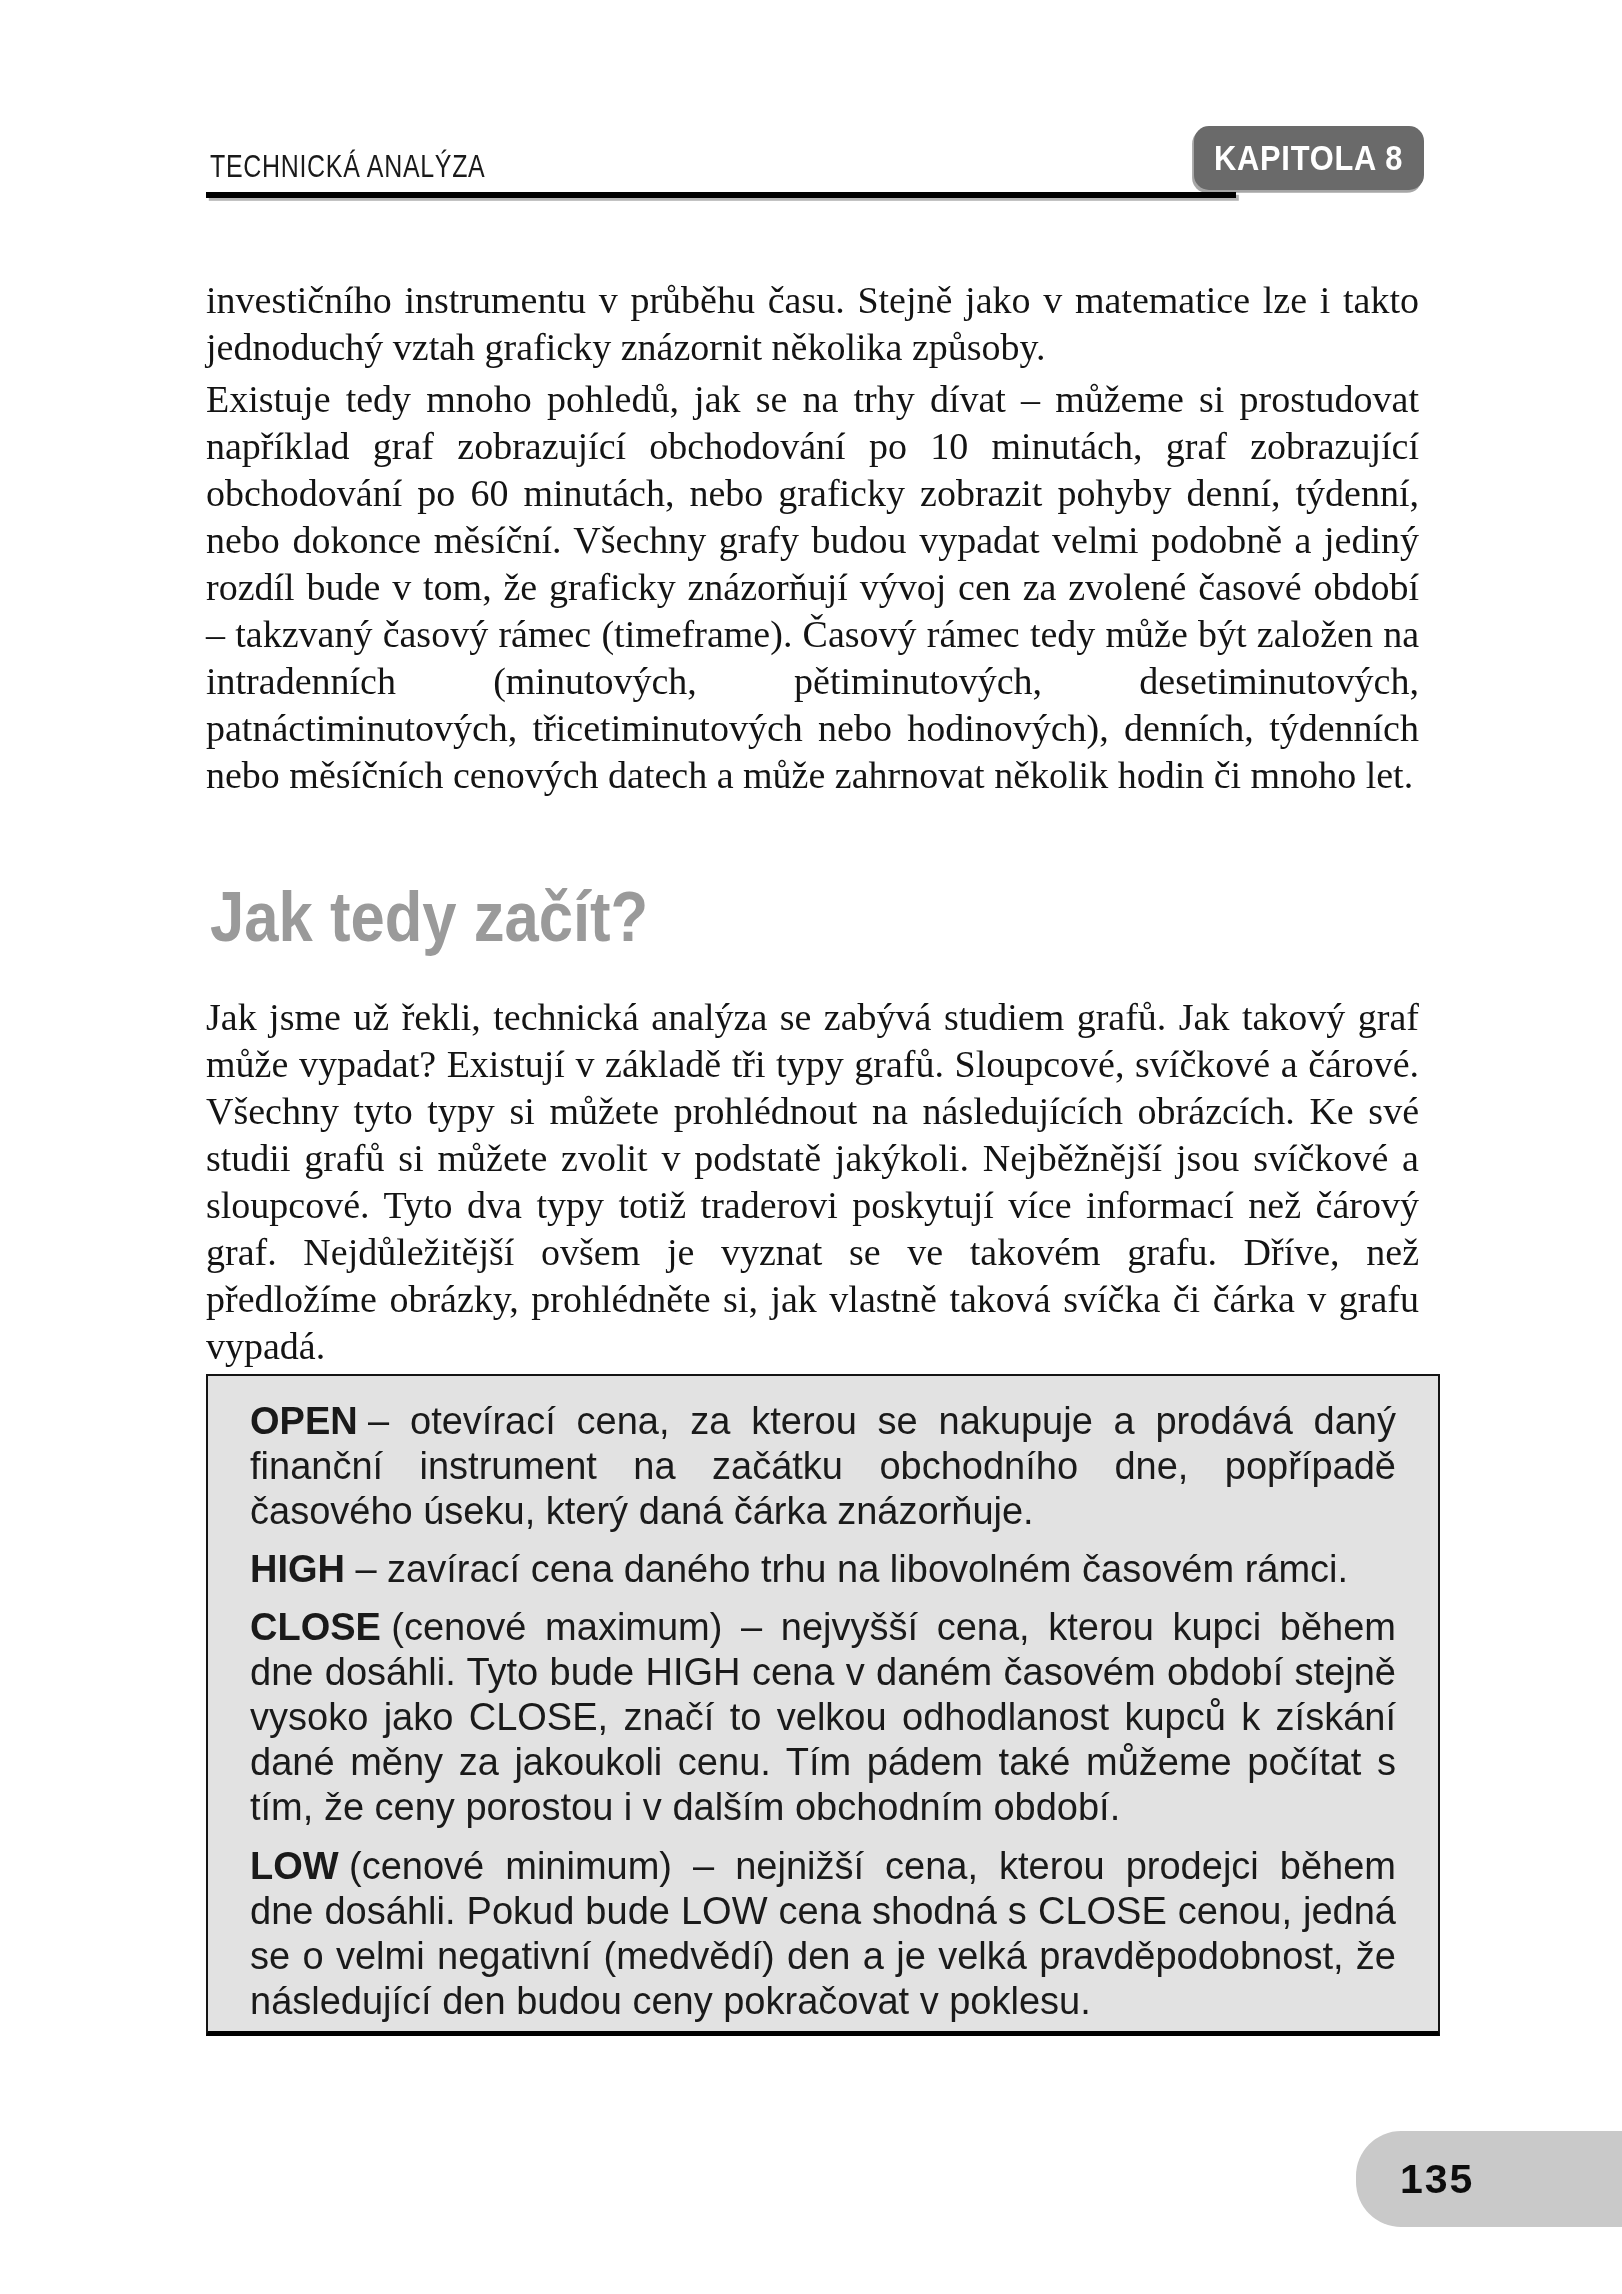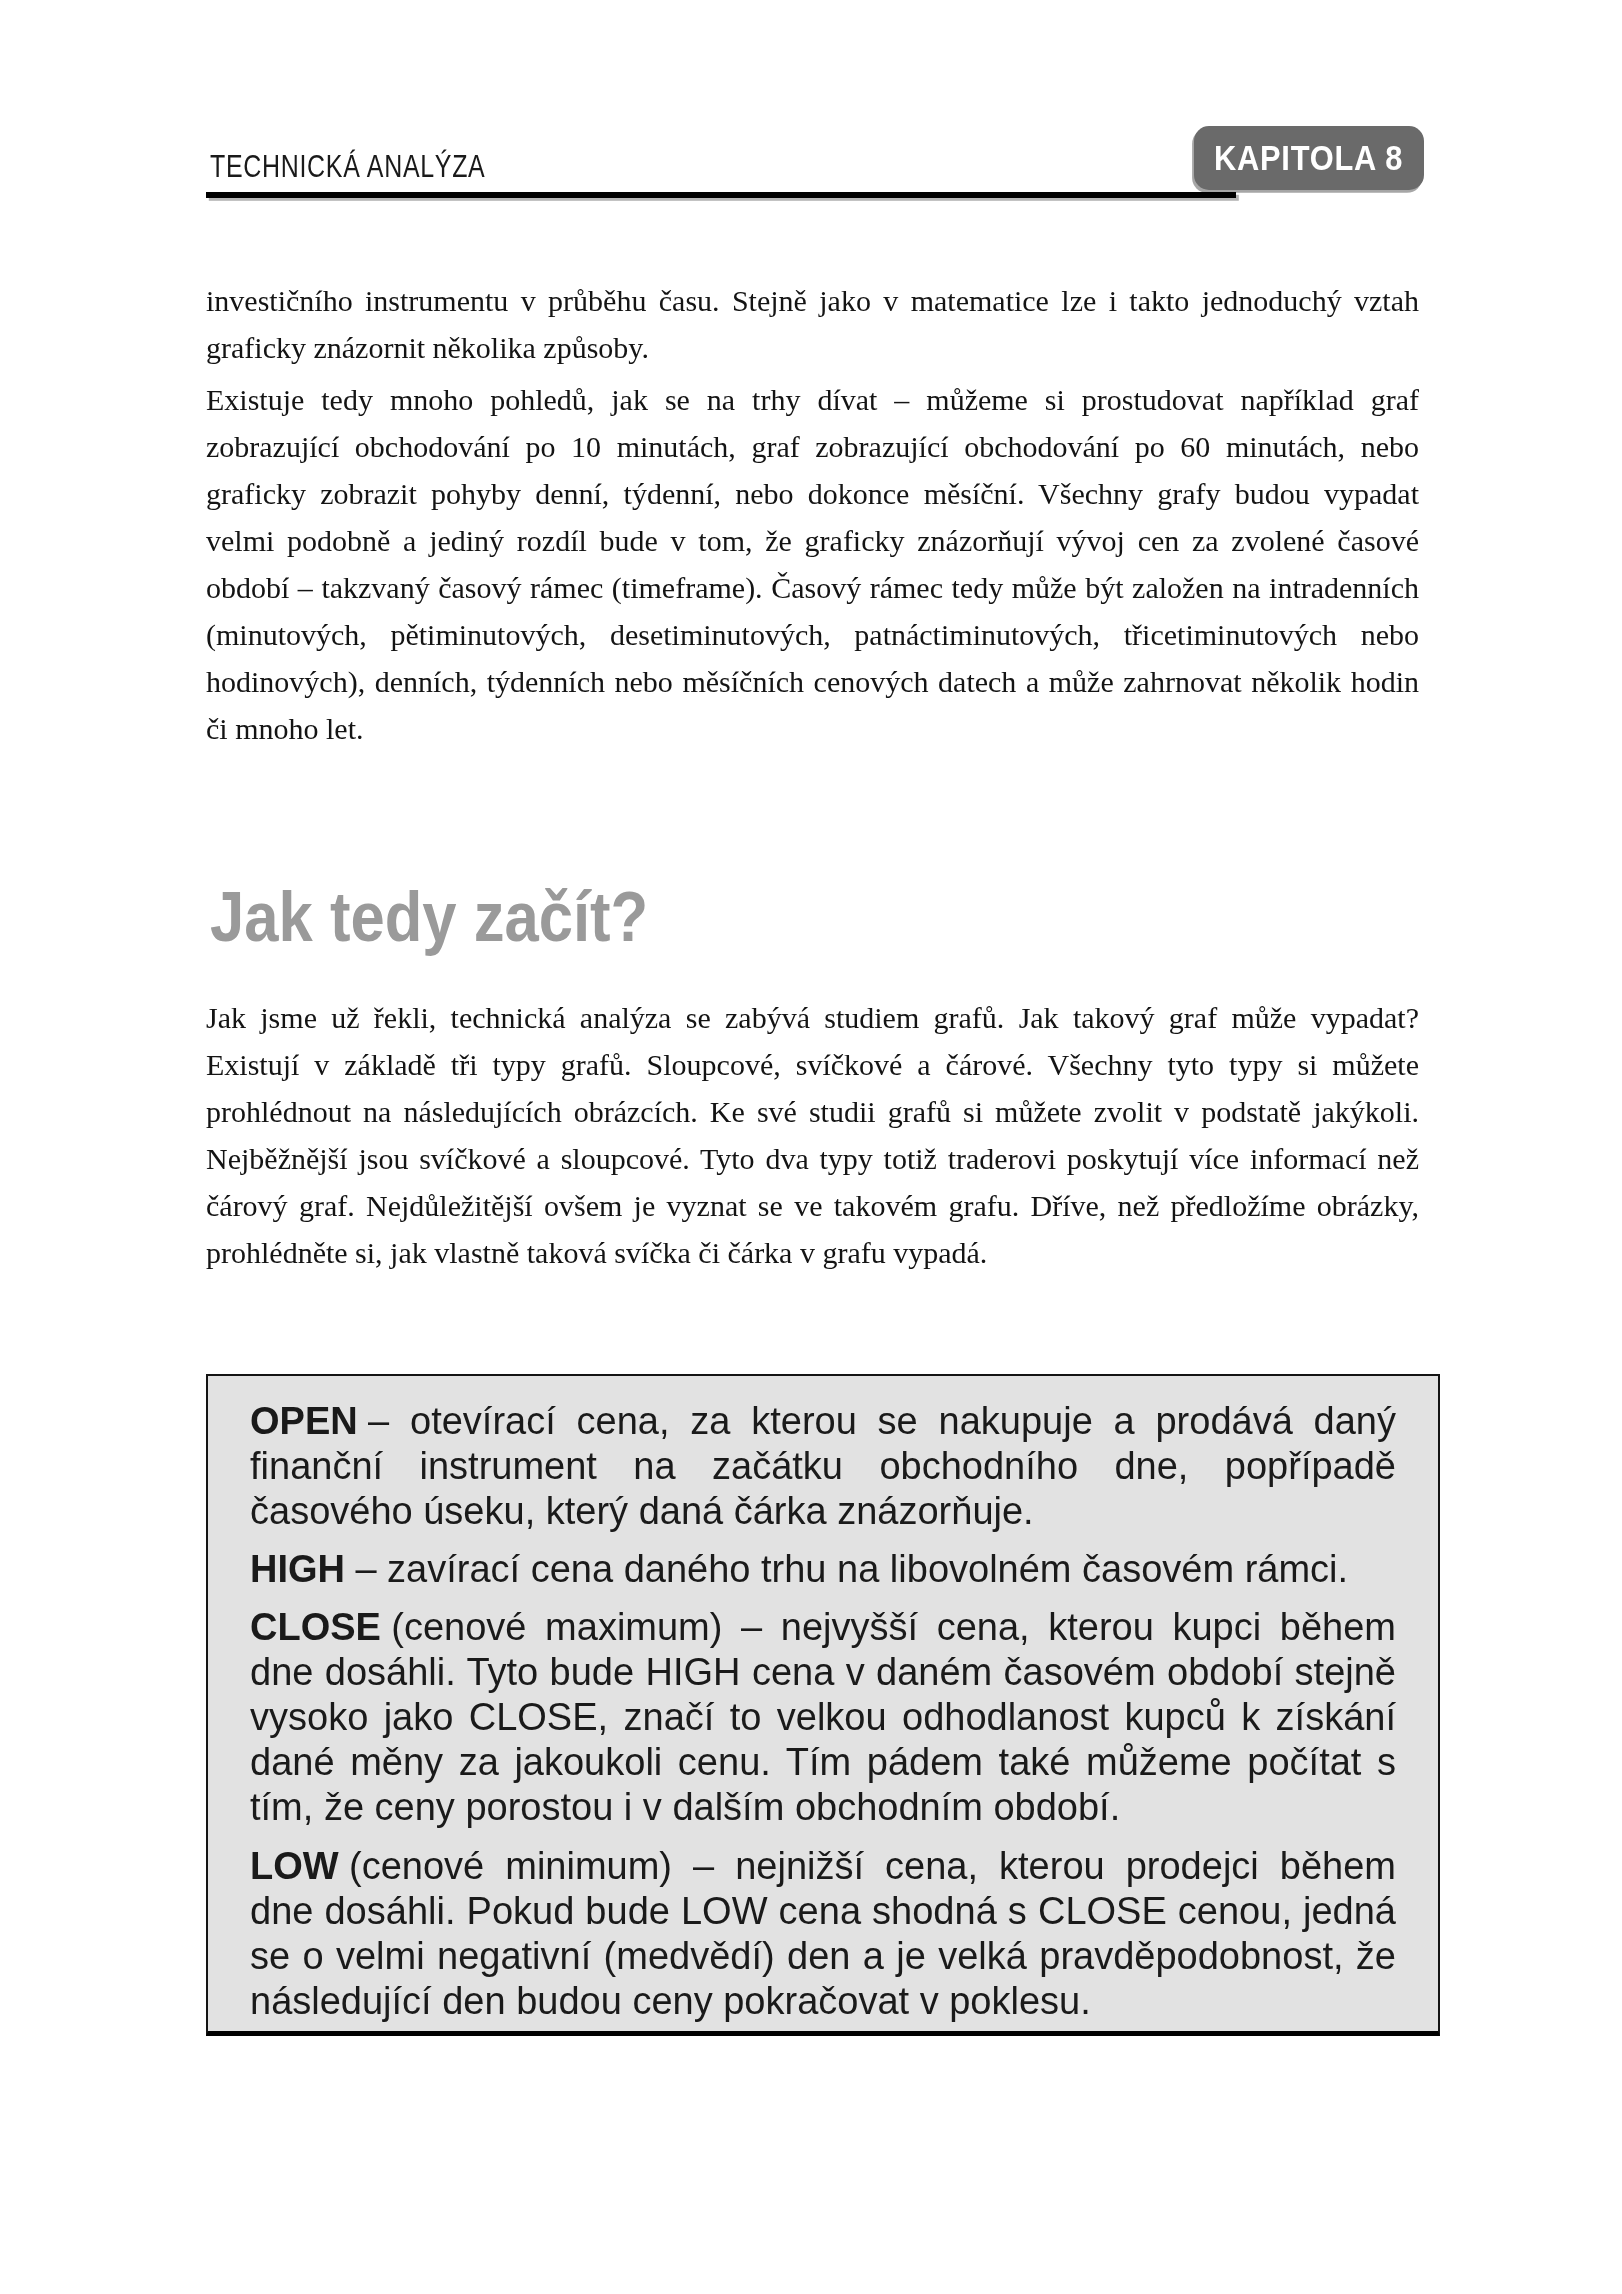--- a/index.html
+++ b/index.html
@@ -26,21 +26,21 @@
     box-shadow:-1.9px 2.8px 0 rgba(0,0,0,0.35);
   }
   .chapter-badge span {
     color:#ffffff; font-family:"Liberation Sans", sans-serif; font-weight:bold;
     font-size:35px; letter-spacing:0.9px; white-space:nowrap; transform:scaleX(0.88);
   }
 
   
   .copy {
     position:absolute; left:206px; width:1213px; margin:0;
-    font-size:30px; line-height:47px; color:#141414; text-align:justify;
+    font-size:38px; line-height:47px; color:#141414; text-align:justify;
   }
   #p1 { top:277px; }
   #p2 { top:376px; }
   #p3 { top:994px; }
 
   .section-heading {
     position:absolute; left:210px; top:878px; margin:0;
     font-family:"Liberation Sans", sans-serif; font-weight:bold;
     font-size:70px; line-height:79px; color:var(--heading-gray,#9a9a9a);
     white-space:nowrap; transform:scaleX(0.88); transform-origin:left top;
@@ -99,15 +99,18 @@
       <strong>HIGH</strong><span>– zavírací cena daného trhu na libovolném časovém rámci.</span>
     </p>
     <p>
       <strong>CLOSE</strong><span>(cenové maximum) – nejvyšší cena, kterou kupci během dne dosáhli. Tyto bude HIGH cena v daném časovém období stejně vysoko jako CLOSE, značí to velkou odhodlanost kupců k získání dané měny za jakoukoli cenu. Tím pádem také můžeme počítat s tím, že ceny porostou i v dalším obchodním období.</span>
     </p>
     <p>
       <strong>LOW</strong><span>(cenové minimum) – nejnižší cena, kterou prodejci během dne dosáhli. Pokud bude LOW cena shodná s CLOSE cenou, jedná se o velmi negativní (medvědí) den a je velká pravděpodobnost, že následující den budou ceny pokračovat v poklesu.</span>
     </p>
   </div>
 
+  <div class="page-number-badge">
+    <span>135</span>
+  </div>
 
 </div>
 
 
 </body></html>

